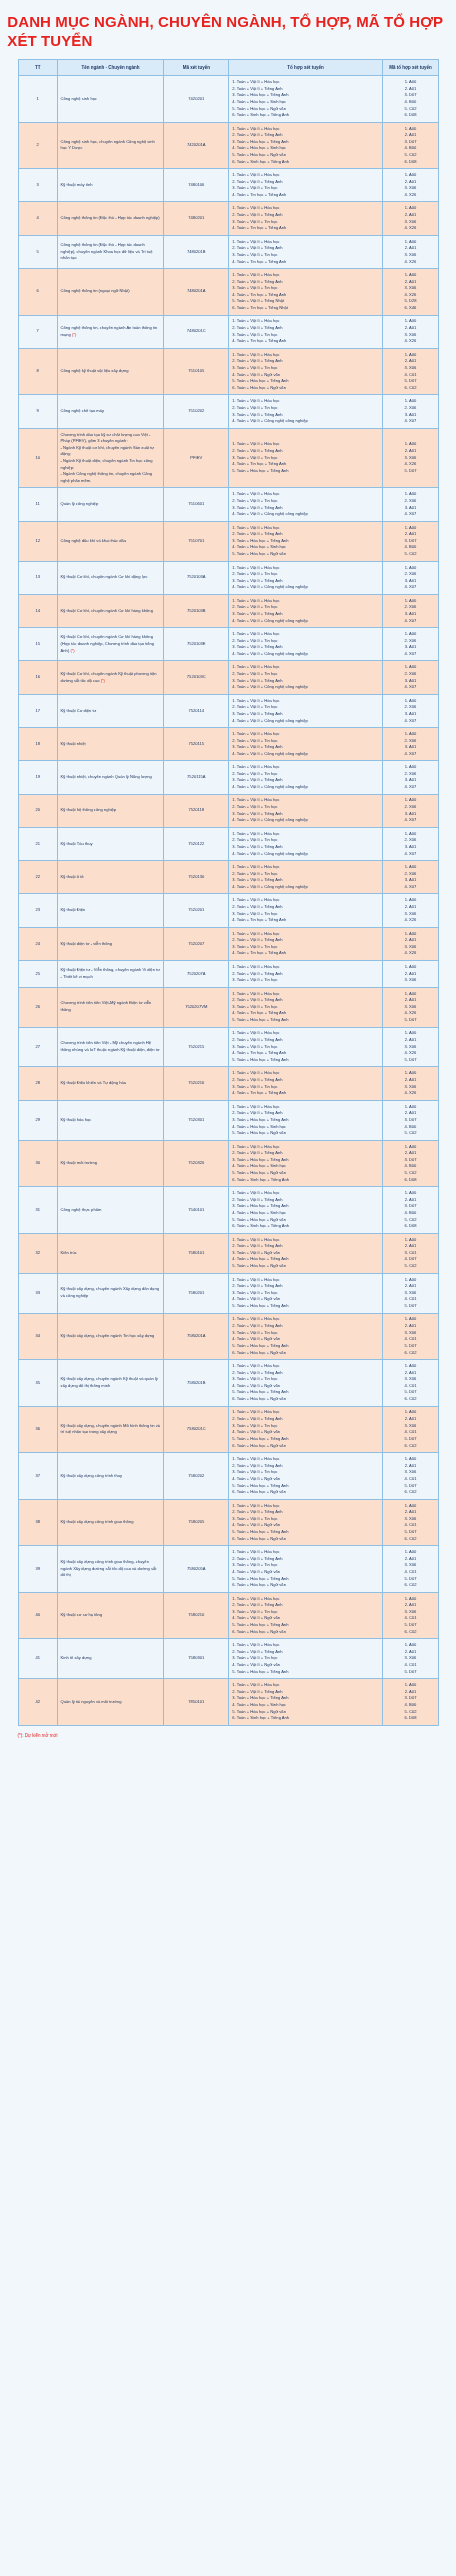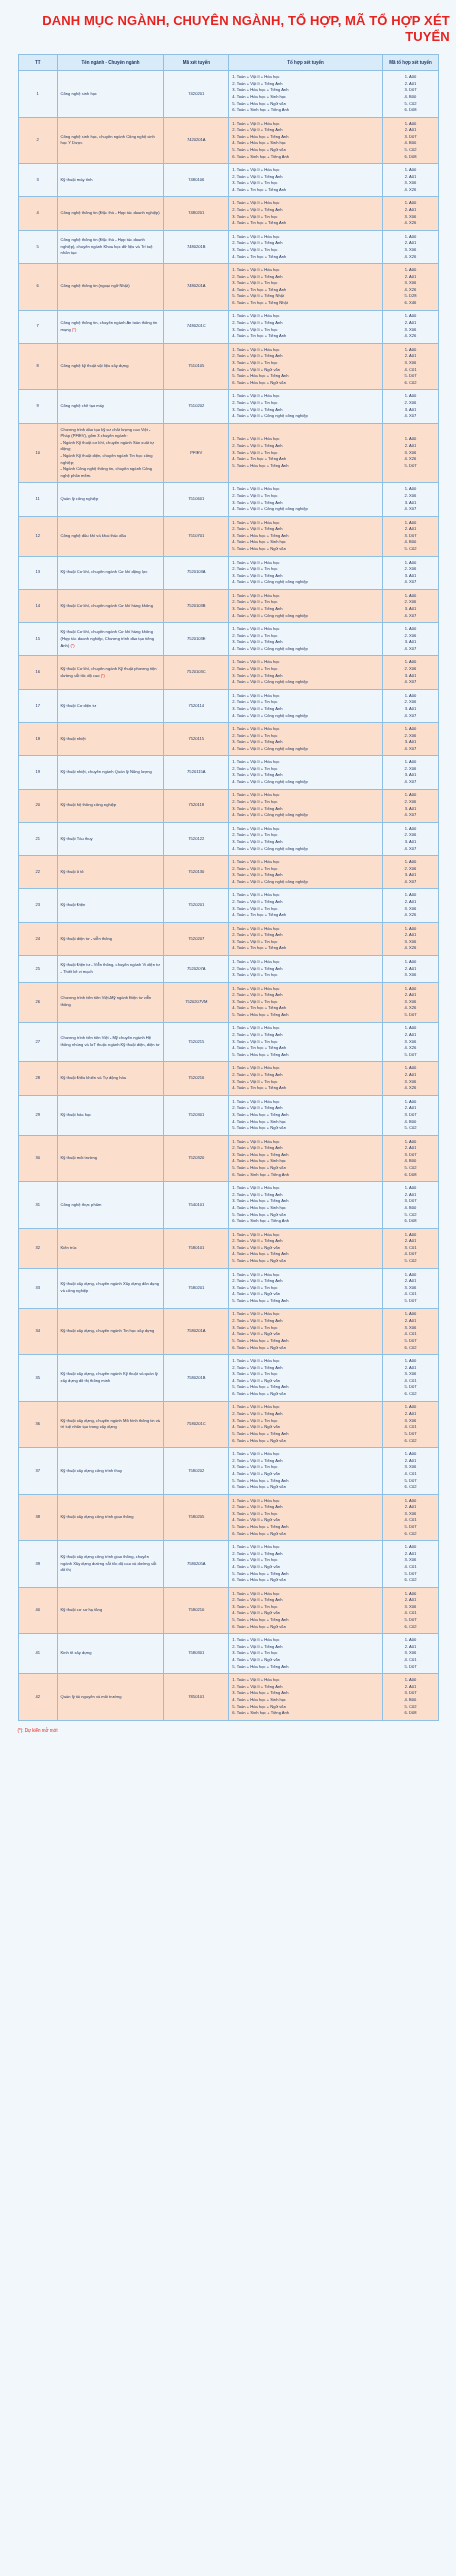--- a/index.html
+++ b/index.html
@@ -15,23 +15,23 @@
     -webkit-font-smoothing: antialiased;
   }
   .page {
     width: 457px;
     box-sizing: border-box;
     background: #f2f7fb;
     padding: 0 0 10.3px 0;
   }
   .page-title {
     color: #e8231f;
-    font-size: 13px;
+    font-size: 15px;
     font-weight: bold;
-    text-align: right;
+    text-align: left;
     letter-spacing: 0.1px;
     padding: 13.2px 7.3px 8.8px 7.3px;
     line-height: 1.25;
   }
   .table-wrap {
     padding: 0 17.6px;
   }
   table.adm {
     width: 100%;
     border-collapse: collapse;

